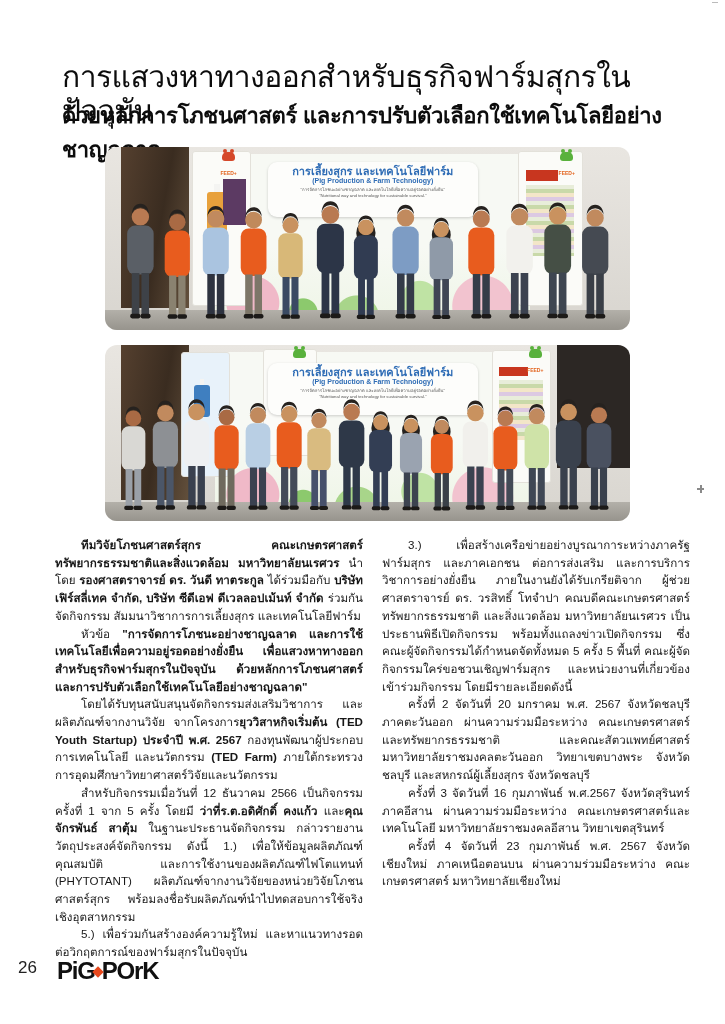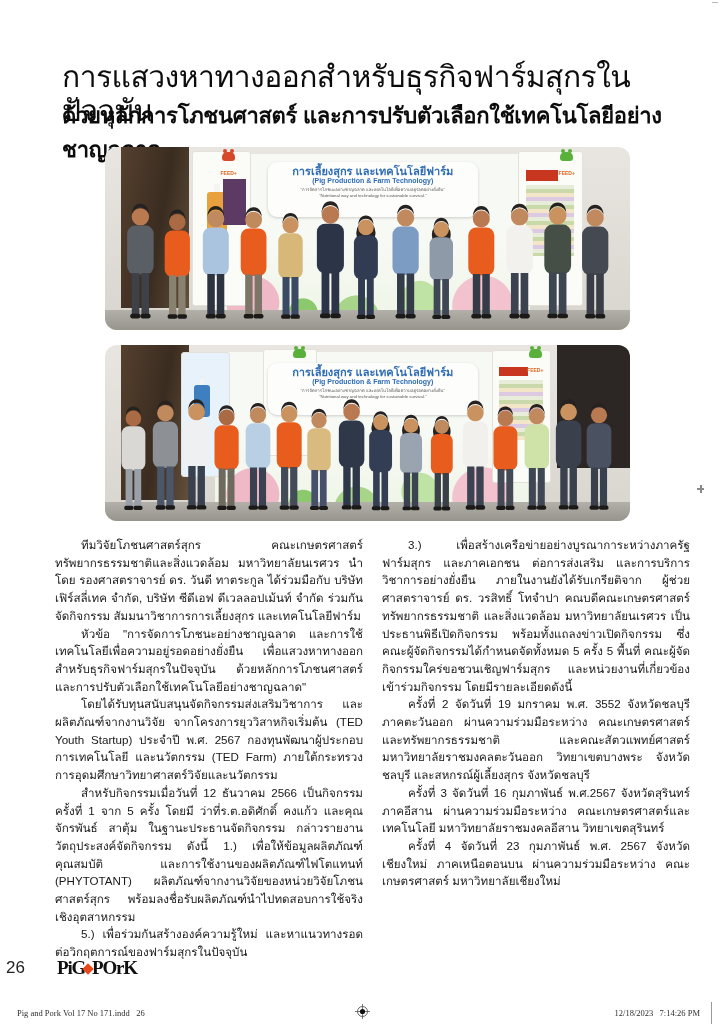--- a/index.html
+++ b/index.html
@@ -46,25 +46,25 @@
   .feed-logo .pigmark:before{content:"";position:absolute;left:1px;top:-3px;width:4px;height:4px;background:#59b13c;border-radius:2px;}
   .feed-logo .pigmark:after{content:"";position:absolute;right:1px;top:-3px;width:4px;height:4px;background:#59b13c;border-radius:2px;}
   .feed-logo.red .pigmark,.feed-logo.red .pigmark:before,.feed-logo.red .pigmark:after{background:#d5482a;}
   .feed-logo .feed-txt{font-size:5px;font-weight:bold;color:#e3641e;letter-spacing:0;}
   .people-svg{position:absolute;left:0;top:0;width:100%;height:100%;}
   
   .article{position:absolute;left:55px;top:536px;width:636px;display:flex;gap:19px;}
   .col{width:308px;}
   .para{margin:0;text-indent:26px;font-size:11.6px;line-height:17.7px;text-align:justify;
         color:#171717;letter-spacing:0;}
-  .para .b{font-weight:normal;}
+  .para .b{font-weight:bold;}
   
-  .page-number{position:absolute;left:6px;top:958px;font-size:17px;color:#222;}
-  .magazine-logo{position:absolute;left:57px;top:957px;font-weight:900;font-size:19px;color:#101010;
-                 letter-spacing:-1.2px;font-family:Liberation Serif, serif;}
+  .page-number{position:absolute;left:18px;top:958px;font-size:17px;color:#222;}
+  .magazine-logo{position:absolute;left:57px;top:957px;font-weight:900;font-size:24px;color:#101010;
+                 letter-spacing:-1.2px;font-family:Liberation Sans, sans-serif;}
   .logo-diamond{display:inline-block;width:8px;height:8px;background:#e8481c;transform:rotate(45deg);
                 margin:0 0px 1px -1px;vertical-align:middle;}
   
   .print-line{position:absolute;left:0;top:1002px;width:725px;height:22px;
               font-family:"Liberation Serif",serif;font-size:8.5px;color:#2e2e2e;}
   .print-left{position:absolute;left:17px;top:6px;white-space:pre;}
   .print-right{position:absolute;right:25px;top:6px;white-space:pre;}
   .reg-mark{position:absolute;left:355px;top:2px;}
   .crop-vline{position:absolute;right:13px;top:0;width:1px;height:22px;background:#9a9a9a;}
   .edge-mark-r{position:absolute;left:697px;top:488px;width:7px;height:2px;background:#8a8a8a;}
@@ -412,38 +412,27 @@
   <div class="article">
     <div class="col">
         <p class="para"><span class="b">ทีมวิจัยโภชนศาสตร์สุกร  คณะเกษตรศาสตร์ ทรัพยากรธรรมชาติและสิ่งแวดล้อม มหาวิทยาลัยนเรศวร </span><span>นำโดย </span><span class="b">รองศาสตราจารย์ ดร. วันดี ทาตระกูล </span><span>ได้ร่วมมือกับ </span><span class="b">บริษัท เฟิร์สลี่เทค จำกัด, บริษัท ซีดีเอฟ ดีเวลลอปเม้นท์ จำกัด </span><span>ร่วมกันจัดกิจกรรม สัมมนาวิชาการการเลี้ยงสุกร และเทคโนโลยีฟาร์ม</span></p>
         <p class="para"><span>หัวข้อ </span><span class="b">"การจัดการโภชนะอย่างชาญฉลาด และการใช้เทคโนโลยีเพื่อความอยู่รอดอย่างยั่งยืน เพื่อแสวงหาทางออกสำหรับธุรกิจฟาร์มสุกรในปัจจุบัน ด้วยหลักการโภชนศาสตร์ และการปรับตัวเลือกใช้เทคโนโลยีอย่างชาญฉลาด"</span></p>
         <p class="para"><span>โดยได้รับทุนสนับสนุนจัดกิจกรรมส่งเสริมวิชาการ และผลิตภัณฑ์จากงานวิจัย จากโครงการ</span><span class="b">ยุววิสาหกิจเริ่มต้น (TED Youth Startup) ประจำปี พ.ศ. 2567 </span><span>กองทุนพัฒนาผู้ประกอบการเทคโนโลยี และนวัตกรรม </span><span class="b">(TED Farm) </span><span>ภายใต้กระทรวงการอุดมศึกษาวิทยาศาสตร์วิจัยและนวัตกรรม</span></p>
         <p class="para"><span>สำหรับกิจกรรมเมื่อวันที่ 12 ธันวาคม 2566 เป็นกิจกรรมครั้งที่ 1 จาก 5 ครั้ง โดยมี </span><span class="b">ว่าที่ร.ต.อดิศักดิ์ คงแก้ว </span><span>และ</span><span class="b">คุณจักรพันธ์ สาตุ้ม </span><span>ในฐานะประธานจัดกิจกรรม กล่าวรายงานวัตถุประสงค์จัดกิจกรรม ดังนี้ 1.) เพื่อให้ข้อมูลผลิตภัณฑ์ คุณสมบัติ และการใช้งานของผลิตภัณฑ์ไฟโตแทนท์ (PHYTOTANT) ผลิตภัณฑ์จากงานวิจัยของหน่วยวิจัยโภชนศาสตร์สุกร พร้อมลงชื่อรับผลิตภัณฑ์นำไปทดสอบการใช้จริงเชิงอุตสาหกรรม</span></p>
         <p class="para"><span>5.) เพื่อร่วมกันสร้างองค์ความรู้ใหม่ และหาแนวทางรอดต่อวิกฤตการณ์ของฟาร์มสุกรในปัจจุบัน</span></p>
       </div>
     <div class="col">
         <p class="para"><span>3.) เพื่อสร้างเครือข่ายอย่างบูรณาการะหว่างภาครัฐ ฟาร์มสุกร และภาคเอกชน ต่อการส่งเสริม และการบริการวิชาการอย่างยั่งยืน ภายในงานยังได้รับเกรียติจาก ผู้ช่วยศาสตราจารย์ ดร. วรสิทธิ์ โทจำปา คณบดีคณะเกษตรศาสตร์ ทรัพยากรธรรมชาติ และสิ่งแวดล้อม มหาวิทยาลัยนเรศวร เป็นประธานพิธีเปิดกิจกรรม พร้อมทั้งแถลงข่าวเปิดกิจกรรม ซึ่งคณะผู้จัดกิจกรรมได้กำหนดจัดทั้งหมด 5 ครั้ง 5 พื้นที่ คณะผู้จัดกิจกรรมใคร่ขอชวนเชิญฟาร์มสุกร และหน่วยงานที่เกี่ยวข้องเข้าร่วมกิจกรรม โดยมีรายละเอียดดังนี้</span></p>
-        <p class="para"><span>ครั้งที่ 2  จัดวันที่ 19 มกราคม พ.ศ. 3552 จังหวัดชลบุรี ภาคตะวันออก ผ่านความร่วมมือระหว่าง คณะเกษตรศาสตร์และทรัพยากรธรรมชาติ และคณะสัตวแพทย์ศาสตร์ มหาวิทยาลัยราชมงคลตะวันออก วิทยาเขตบางพระ จังหวัดชลบุรี และสหกรณ์ผู้เลี้ยงสุกร จังหวัดชลบุรี</span></p>
+        <p class="para"><span>ครั้งที่ 2  จัดวันที่ 20 มกราคม พ.ศ. 2567 จังหวัดชลบุรี ภาคตะวันออก ผ่านความร่วมมือระหว่าง คณะเกษตรศาสตร์และทรัพยากรธรรมชาติ และคณะสัตวแพทย์ศาสตร์ มหาวิทยาลัยราชมงคลตะวันออก วิทยาเขตบางพระ จังหวัดชลบุรี และสหกรณ์ผู้เลี้ยงสุกร จังหวัดชลบุรี</span></p>
         <p class="para"><span>ครั้งที่ 3 จัดวันที่ 16 กุมภาพันธ์ พ.ศ.2567 จังหวัดสุรินทร์ ภาคอีสาน ผ่านความร่วมมือระหว่าง คณะเกษตรศาสตร์และเทคโนโลยี มหาวิทยาลัยราชมงคลอีสาน วิทยาเขตสุรินทร์</span></p>
         <p class="para"><span>ครั้งที่ 4 จัดวันที่ 23 กุมภาพันธ์ พ.ศ. 2567 จังหวัดเชียงใหม่ ภาคเหนือตอนบน ผ่านความร่วมมือระหว่าง คณะเกษตรศาสตร์ มหาวิทยาลัยเชียงใหม่</span></p>
       </div>
   </div>
 
   <div class="page-number">26</div>
   <div class="magazine-logo">
     <span>PiG</span><span class="logo-diamond"></span><span>POrK</span>
   </div>
 
-  <div class="print-line">
-    <span class="print-left">Pig and Pork Vol 17 No 171.indd   26</span>
-    <svg class="reg-mark" width="15" height="15" viewBox="0 0 15 15">
-      <line x1="7.5" y1="0" x2="7.5" y2="15" stroke="#555" stroke-width="0.8"></line>
-      <line x1="0" y1="7.5" x2="15" y2="7.5" stroke="#555" stroke-width="0.8"></line>
-      <circle cx="7.5" cy="7.5" r="5" fill="none" stroke="#555" stroke-width="0.9"></circle>
-      <circle cx="7.5" cy="7.5" r="2.6" fill="#111"></circle>
-    </svg>
-    <span class="print-right">12/18/2023   7:14:26 PM</span>
-    <span class="crop-vline"></span>
-  </div>
 
   <span class="edge-mark-r"></span>
   <span class="edge-mark-tr"></span>
 </div>
 
 </body></html>

